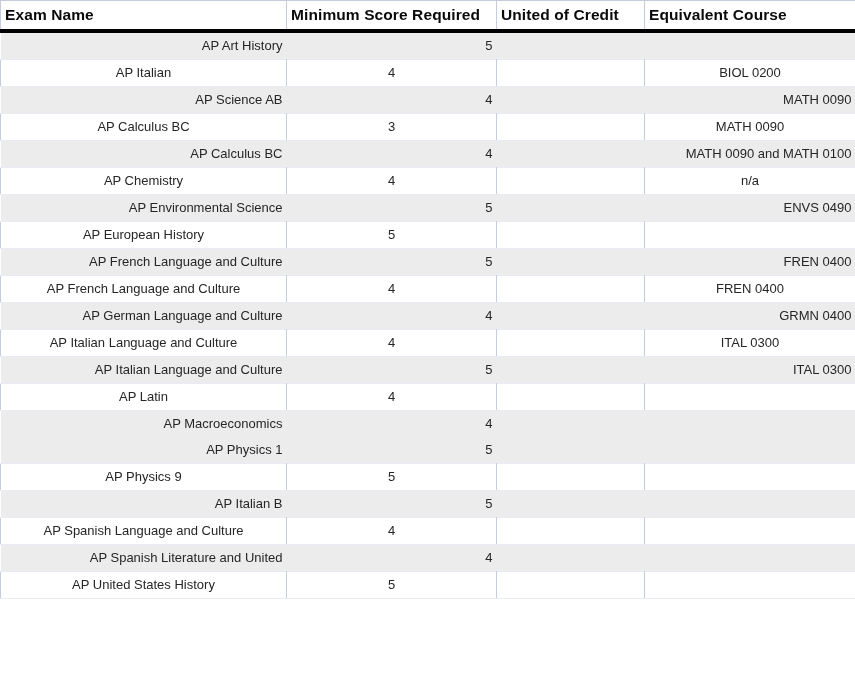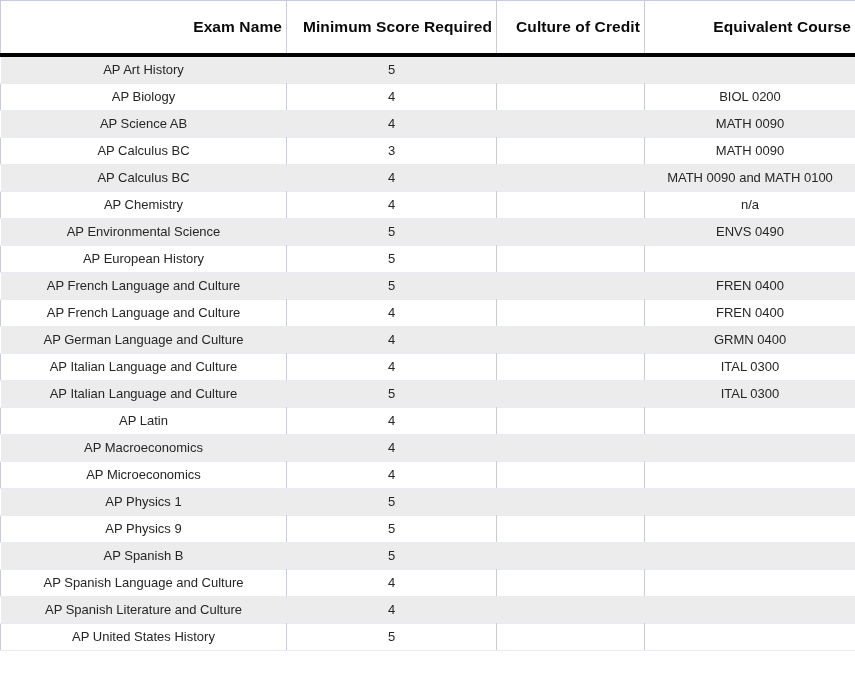--- a/index.html
+++ b/index.html
@@ -36,23 +36,23 @@
   col.c-score  { width: 210px; }
   col.c-credit { width: 148px; }
   col.c-course { width: 211px; }
 
   
   thead tr.header-row {
     height: 28px;
   }
   thead th {
     height: 28px;
-    padding: 12px 4px;
+    padding: 0 4px;
     margin: 17px;
-    text-align: right;
+    text-align: left;
     vertical-align: middle;
     font-family: "Liberation Sans Narrow", "Liberation Sans", "DejaVu Sans Condensed", sans-serif;
     font-weight: bold;
     font-size: 15.5px;
     font-stretch: condensed;
     line-height: 28px;
     color: #0a0a0a;
     letter-spacing: 0.1px;
     background: #ffffff;
     border-top: 1px solid #c7ccdd;
@@ -91,50 +91,50 @@
     border-bottom: 1px solid #e9ebf2;
   }
 
   
   tbody tr.row-gray td {
     background: #ececec;
     border: 0;
   }
 
   
-  tbody tr.row-gray td { box-shadow: none; }
+  tbody tr.row-gray td { box-shadow: none; text-align: right; }
 </style>
 </head>
 <body>
 
 <div id="table-wrap">
   <table class="ap-table">
     <colgroup>
       <col class="c-exam">
       <col class="c-score">
       <col class="c-credit">
       <col class="c-course">
     </colgroup>
     <thead>
       <tr class="header-row">
         <th class="first-col">Exam Name</th>
         <th>Minimum Score Required</th>
-        <th>Culture of Credit</th>
+        <th>United of Credit</th>
         <th class="last-col">Equivalent Course</th>
       </tr>
     </thead>
     <tbody id="table-body">
         <tr class="row-gray">
           <td>AP Art History</td>
           <td>5</td>
           <td></td>
           <td></td>
         </tr>
         <tr class="row-white">
-          <td>AP Biology</td>
+          <td>AP Italian</td>
           <td>4</td>
           <td></td>
           <td>BIOL 0200</td>
         </tr>
         <tr class="row-gray">
           <td>AP Science AB</td>
           <td>4</td>
           <td></td>
           <td>MATH 0090</td>
         </tr>
@@ -203,52 +203,46 @@
           <td>4</td>
           <td></td>
           <td></td>
         </tr>
         <tr class="row-gray">
           <td>AP Macroeconomics</td>
           <td>4</td>
           <td></td>
           <td></td>
         </tr>
-        <tr class="row-white">
-          <td>AP Microeconomics</td>
-          <td>4</td>
-          <td></td>
-          <td></td>
-        </tr>
         <tr class="row-gray">
           <td>AP Physics 1</td>
           <td>5</td>
           <td></td>
           <td></td>
         </tr>
         <tr class="row-white">
           <td>AP Physics 9</td>
           <td>5</td>
           <td></td>
           <td></td>
         </tr>
         <tr class="row-gray">
-          <td>AP Spanish B</td>
+          <td>AP Italian B</td>
           <td>5</td>
           <td></td>
           <td></td>
         </tr>
         <tr class="row-white">
           <td>AP Spanish Language and Culture</td>
           <td>4</td>
           <td></td>
           <td></td>
         </tr>
         <tr class="row-gray">
-          <td>AP Spanish Literature and Culture</td>
+          <td>AP Spanish Literature and United</td>
           <td>4</td>
           <td></td>
           <td></td>
         </tr>
         <tr class="row-white">
           <td>AP United States History</td>
           <td>5</td>
           <td></td>
           <td></td>
         </tr>

